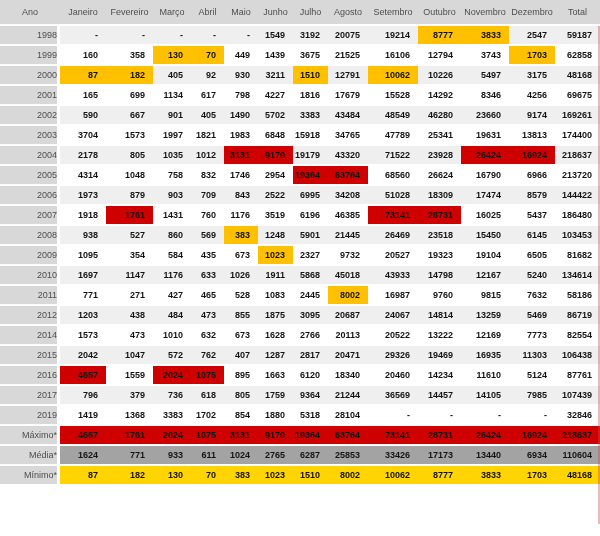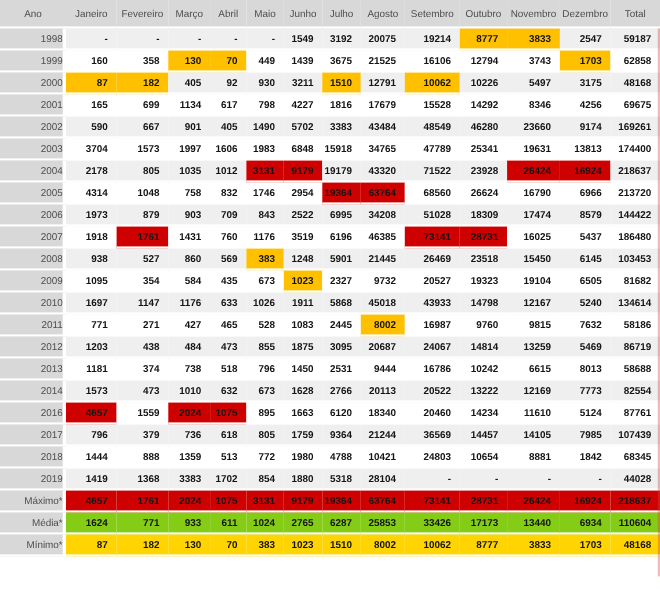--- a/index.html
+++ b/index.html
@@ -11,21 +11,21 @@
         overflow:hidden;border-bottom:2px solid #fff;padding:0;}
   thead th{height:26px;background:#d8d8d8;color:#4d4d4d;font-weight:normal;text-align:center;}
   tbody td{height:20px;}
   td.lbl{background:#d8d8d8;color:#4d4d4d;text-align:right;border-right:3px solid #fff;font-weight:normal;}
   td.val{font-weight:bold;color:#141414;text-align:right;padding-right:8px;}
   tbody tr:nth-child(odd) td.val{background:#efefef;}
   tbody tr:nth-child(even) td.val{background:#ffffff;}
   tbody tr td.val.hl-max{background:#ce0000;}
   tbody tr td.val.hl-min{background:#ffc000;}
   tbody tr.sum-max td.val{background:#ce0000;}
-  tbody tr.sum-avg td.val{background:#84cc16;}
+  tbody tr.sum-avg td.val{background:#a3a3a3;}
   tbody tr.sum-min td.val{background:#ffd400;}
   
   thead th:nth-child(1){width:60px}  thead th:nth-child(2){width:46px}
   thead th:nth-child(3){width:47px}  thead th:nth-child(4){width:38px}
   thead th:nth-child(5){width:33px}  thead th:nth-child(6){width:34px}
   thead th:nth-child(7){width:35px}  thead th:nth-child(8){width:35px}
   thead th:nth-child(9){width:40px}  thead th:nth-child(10){width:50px}
   thead th:nth-child(11){width:43px} thead th:nth-child(12){width:48px}
   thead th:nth-child(13){width:46px} thead th:nth-child(14){width:45px}
   .edge-strip{position:absolute;top:26px;right:0;width:2px;height:498px;
@@ -133,21 +133,21 @@
           <td class="val">46280</td>
           <td class="val">23660</td>
           <td class="val">9174</td>
           <td class="val">169261</td>
         </tr>
         <tr>
           <td class="lbl">2003</td>
           <td class="val">3704</td>
           <td class="val">1573</td>
           <td class="val">1997</td>
-          <td class="val">1606</td>
+          <td class="val">1821</td>
           <td class="val">1983</td>
           <td class="val">6848</td>
           <td class="val">15918</td>
           <td class="val">34765</td>
           <td class="val">47789</td>
           <td class="val">25341</td>
           <td class="val">19631</td>
           <td class="val">13813</td>
           <td class="val">174400</td>
         </tr>
@@ -289,52 +289,52 @@
           <td class="val">1875</td>
           <td class="val">3095</td>
           <td class="val">20687</td>
           <td class="val">24067</td>
           <td class="val">14814</td>
           <td class="val">13259</td>
           <td class="val">5469</td>
           <td class="val">86719</td>
         </tr>
         <tr>
-          <td class="lbl">2013</td>
-          <td class="val">1181</td>
-          <td class="val">374</td>
-          <td class="val">738</td>
-          <td class="val">518</td>
-          <td class="val">796</td>
-          <td class="val">1450</td>
-          <td class="val">2531</td>
-          <td class="val">9444</td>
-          <td class="val">16786</td>
-          <td class="val">10242</td>
-          <td class="val">6615</td>
-          <td class="val">8013</td>
-          <td class="val">58688</td>
-        </tr>
-        <tr>
           <td class="lbl">2014</td>
           <td class="val">1573</td>
           <td class="val">473</td>
           <td class="val">1010</td>
           <td class="val">632</td>
           <td class="val">673</td>
           <td class="val">1628</td>
           <td class="val">2766</td>
           <td class="val">20113</td>
           <td class="val">20522</td>
           <td class="val">13222</td>
           <td class="val">12169</td>
           <td class="val">7773</td>
           <td class="val">82554</td>
         </tr>
         <tr>
+          <td class="lbl">2015</td>
+          <td class="val">2042</td>
+          <td class="val">1047</td>
+          <td class="val">572</td>
+          <td class="val">762</td>
+          <td class="val">407</td>
+          <td class="val">1287</td>
+          <td class="val">2817</td>
+          <td class="val">20471</td>
+          <td class="val">29326</td>
+          <td class="val">19469</td>
+          <td class="val">16935</td>
+          <td class="val">11303</td>
+          <td class="val">106438</td>
+        </tr>
+        <tr>
           <td class="lbl">2016</td>
           <td class="val hl-max">4657</td>
           <td class="val">1559</td>
           <td class="val hl-max">2024</td>
           <td class="val hl-max">1075</td>
           <td class="val">895</td>
           <td class="val">1663</td>
           <td class="val">6120</td>
           <td class="val">18340</td>
           <td class="val">20460</td>
@@ -353,50 +353,34 @@
           <td class="val">1759</td>
           <td class="val">9364</td>
           <td class="val">21244</td>
           <td class="val">36569</td>
           <td class="val">14457</td>
           <td class="val">14105</td>
           <td class="val">7985</td>
           <td class="val">107439</td>
         </tr>
         <tr>
-          <td class="lbl">2018</td>
-          <td class="val">1444</td>
-          <td class="val">888</td>
-          <td class="val">1359</td>
-          <td class="val">513</td>
-          <td class="val">772</td>
-          <td class="val">1980</td>
-          <td class="val">4788</td>
-          <td class="val">10421</td>
-          <td class="val">24803</td>
-          <td class="val">10654</td>
-          <td class="val">8881</td>
-          <td class="val">1842</td>
-          <td class="val">68345</td>
-        </tr>
-        <tr>
           <td class="lbl">2019</td>
           <td class="val">1419</td>
           <td class="val">1368</td>
           <td class="val">3383</td>
           <td class="val">1702</td>
           <td class="val">854</td>
           <td class="val">1880</td>
           <td class="val">5318</td>
           <td class="val">28104</td>
           <td class="val">-</td>
           <td class="val">-</td>
           <td class="val">-</td>
           <td class="val">-</td>
-          <td class="val">44028</td>
+          <td class="val">32846</td>
         </tr>
         <tr class="sum-max">
           <td class="lbl">Máximo*</td>
           <td class="val">4657</td>
           <td class="val">1761</td>
           <td class="val">2024</td>
           <td class="val">1075</td>
           <td class="val">3131</td>
           <td class="val">9179</td>
           <td class="val">19364</td>

